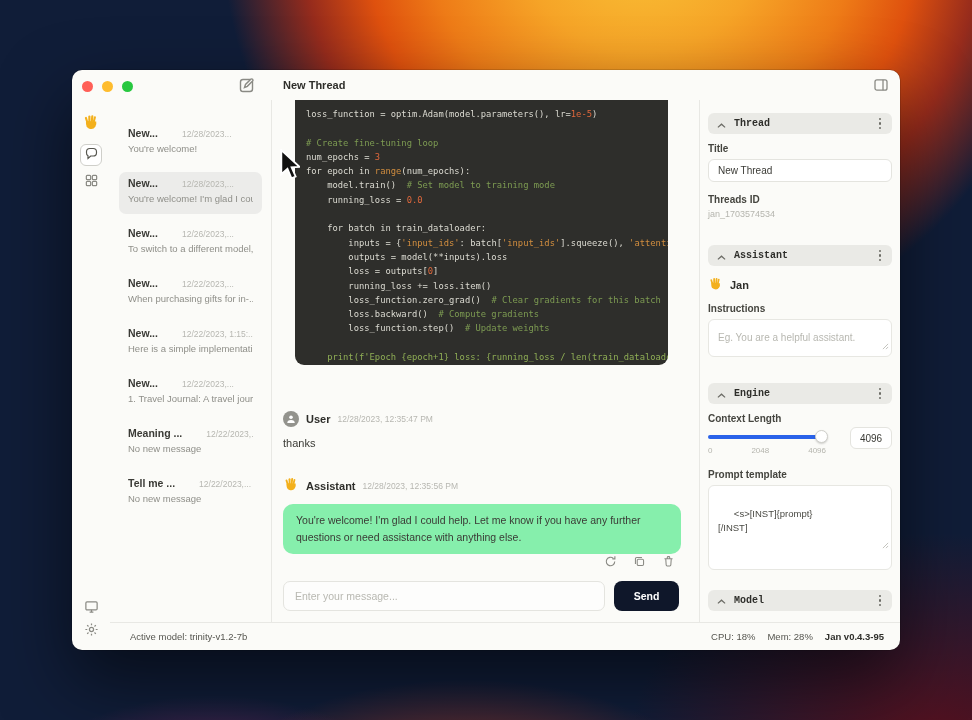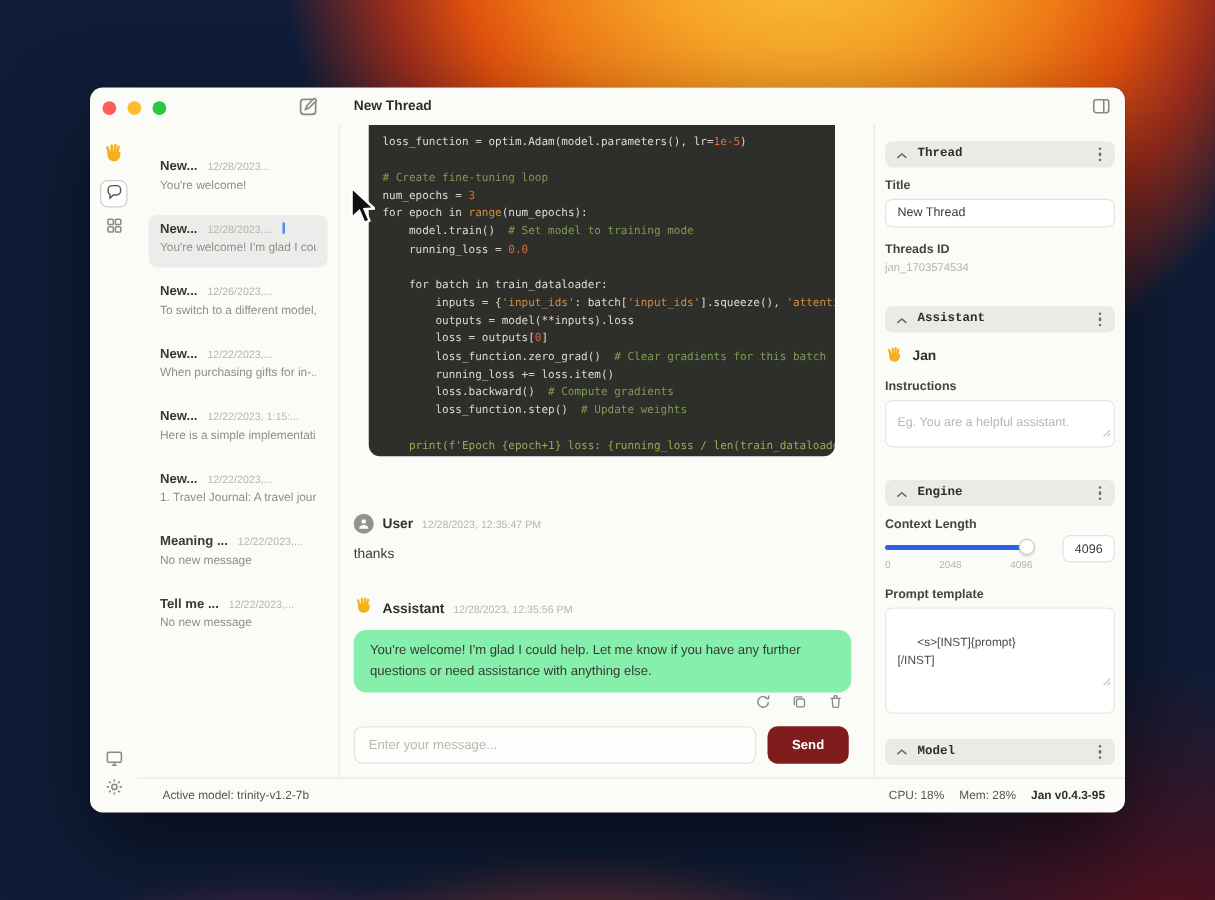--- a/index.html
+++ b/index.html
@@ -30,21 +30,21 @@
   .rail-item { position:absolute; left:8px; width:22px; height:22px; display:flex; align-items:center; justify-content:center; background:none; border:none; }
   .rail-logo { top:11px; }
   .rail-threads { top:44px; border:1px solid #cfcfca; border-radius:6px; background:#fff; }
   .rail-hub { top:71px; }
   .rail-sys { top:497px; }
   .rail-gear { top:520px; }
   
   .thread-col { position:absolute; left:38px; top:30px; width:162px; bottom:28px; border-right:1px solid #e8e8e4; padding-top:22px; overflow:hidden; }
   .thread-item { margin:0 9px 8px; padding:5px 9px; height:42px; border-radius:7px; cursor:pointer; }
   .thread-item.selected { background:#ececE8; background:#ececea; }
-  .ti-row { display:flex; align-items:baseline; gap:8px; white-space:nowrap; overflow:hidden;text-align:right; }
+  .ti-row { display:flex; align-items:baseline; gap:24px; white-space:nowrap; overflow:hidden;text-align:right; }
   .ti-title { font-size:10.5px; font-weight:700; color:#3a3a35; }
   .ti-date { font-size:8.5px; color:#b7b7b1; }
   .ti-caret { display:inline-block; width:2px; height:9px; background:#4a8df5; transform:translateY(1px); }
   .ti-preview { margin-top:4px; font-size:9.5px; color:#8f8f89; white-space:nowrap; overflow:hidden; }
   
   .chat-col { position:absolute; left:200px; top:30px; width:428px; bottom:28px; border-right:1px solid #e8e8e4; }
   .code-block { position:absolute; left:23px; top:0; width:373px; height:265px; background:#2e2e2b; border-radius:0 0 9px 9px; padding:7px 11px; overflow:hidden; }
   .code-line { font-family:"DejaVu Sans Mono", monospace; font-size:8.8px; line-height:14.3px; white-space:pre; }
   .tok-d { color:#dcdbd2; } .tok-c { color:#7d9b52; } .tok-n { color:#e0683c; }
   .tok-s { color:#d28e3f; } .tok-k { color:#d28e3f; } .tok-g { color:#8fae55; }
@@ -54,21 +54,21 @@
   .user-head { top:311px; }
   .asst-head { top:376px; }
   .user-avatar { width:16px; height:16px; border-radius:50%; background:#93938d; display:flex; align-items:center; justify-content:center; }
   .plain-msg { position:absolute; left:11px; top:337px; font-size:11px; color:#3a3a35; }
   .asst-box { position:absolute; left:11px; top:404px; width:398px; background:#86efac; border-radius:10px; padding:8px 13px; font-size:10.5px; line-height:1.62; color:#3a3a35; }
   .msg-actions { position:absolute; top:455px; right:24px; display:flex; gap:15px; }
   .msg-actions button { background:none; border:none; width:14px; height:14px; cursor:pointer; }
   .input-row { position:absolute; left:11px; right:20px; top:481px; height:30px; display:flex; gap:9px; }
   .chat-input { flex:1; border:1px solid #e4e4df; border-radius:7px; background:#fdfdfc; font-family:"Liberation Sans",sans-serif; font-size:10.5px; color:#3a3a35; padding:0 11px; outline:none; }
   .chat-input::placeholder { color:#b8b8b1; }
-  .send-btn { width:65px; border:none; border-radius:8px; background:#7f1d1d; color:#fff; font-size:10.5px; font-weight:700; font-family:"Liberation Sans",sans-serif; cursor:pointer; }
+  .send-btn { width:65px; border:none; border-radius:8px; background:#0f172a; color:#fff; font-size:10.5px; font-weight:700; font-family:"Liberation Sans",sans-serif; cursor:pointer; }
   
   .right-col { position:absolute; left:628px; top:30px; width:200px; bottom:28px; padding:13px 8px 0; overflow:hidden; }
   .panel-header { height:21px; background:#eaeae6; border-radius:6px; display:flex; align-items:center; padding:0 9px; }
   .panel-header .ph-title { font-size:10px; font-weight:700; color:#2e2e2a; margin-left:8px;font-family:Liberation Mono, monospace; }
   .ph-dots { margin-left:auto; display:flex; flex-direction:column; gap:2px; background:none; border:none; cursor:pointer; padding:2px; }
   .ph-dots i { width:2.5px; height:2.5px; border-radius:50%; background:#6b6b65; }
   .field-label { font-size:10px; font-weight:600; color:#45453f; }
   .text-input { width:100%; height:23px; border:1px solid #e4e4df; border-radius:6px; background:#fff; font-family:"Liberation Sans",sans-serif; font-size:10px; color:#3a3a35; padding:0 9px; outline:none; }
   .muted-id { font-size:9px; color:#b5b5ae; }
   .jan-row { display:flex; align-items:center; gap:7px; font-size:11px; font-weight:700; color:#2e2e2a; }
@@ -235,22 +235,22 @@
         <div class="code-line"><span class="tok-c"># Create fine-tuning loop</span></div>
         <div class="code-line"><span class="tok-d">num_epochs = </span><span class="tok-n">3</span></div>
         <div class="code-line"><span class="tok-d">for epoch in </span><span class="tok-k">range</span><span class="tok-d">(num_epochs):</span></div>
         <div class="code-line"><span class="tok-d">    model.train()  </span><span class="tok-c"># Set model to training mode</span></div>
         <div class="code-line"><span class="tok-d">    running_loss = </span><span class="tok-n">0.0</span></div>
         <div class="code-line">&nbsp;</div>
         <div class="code-line"><span class="tok-d">    for batch in train_dataloader:</span></div>
         <div class="code-line"><span class="tok-d">        inputs = {</span><span class="tok-s">'input_ids'</span><span class="tok-d">: batch[</span><span class="tok-s">'input_ids'</span><span class="tok-d">].squeeze(), </span><span class="tok-s">'attentio</span></div>
         <div class="code-line"><span class="tok-d">        outputs = model(**inputs).loss</span></div>
         <div class="code-line"><span class="tok-d">        loss = outputs[</span><span class="tok-n">0</span><span class="tok-d">]</span></div>
+        <div class="code-line"><span class="tok-d">        running_loss += loss.item()</span></div>
         <div class="code-line"><span class="tok-d">        loss_function.zero_grad()  </span><span class="tok-c"># Clear gradients for this batch</span></div>
-        <div class="code-line"><span class="tok-d">        running_loss += loss.item()</span></div>
         <div class="code-line"><span class="tok-d">        loss.backward()  </span><span class="tok-c"># Compute gradients</span></div>
         <div class="code-line"><span class="tok-d">        loss_function.step()  </span><span class="tok-c"># Update weights</span></div>
         <div class="code-line">&nbsp;</div>
         <div class="code-line"><span class="tok-g">    print(f'Epoch {epoch+1} loss: {running_loss / len(train_dataloade</span></div>
       </div>
 
     <div class="msg-head user-head">
       <span class="user-avatar">
         <svg viewBox="0 0 24 24" width="12" height="12">
             <circle cx="12" cy="8.5" r="3.6" fill="#fff"></circle>

